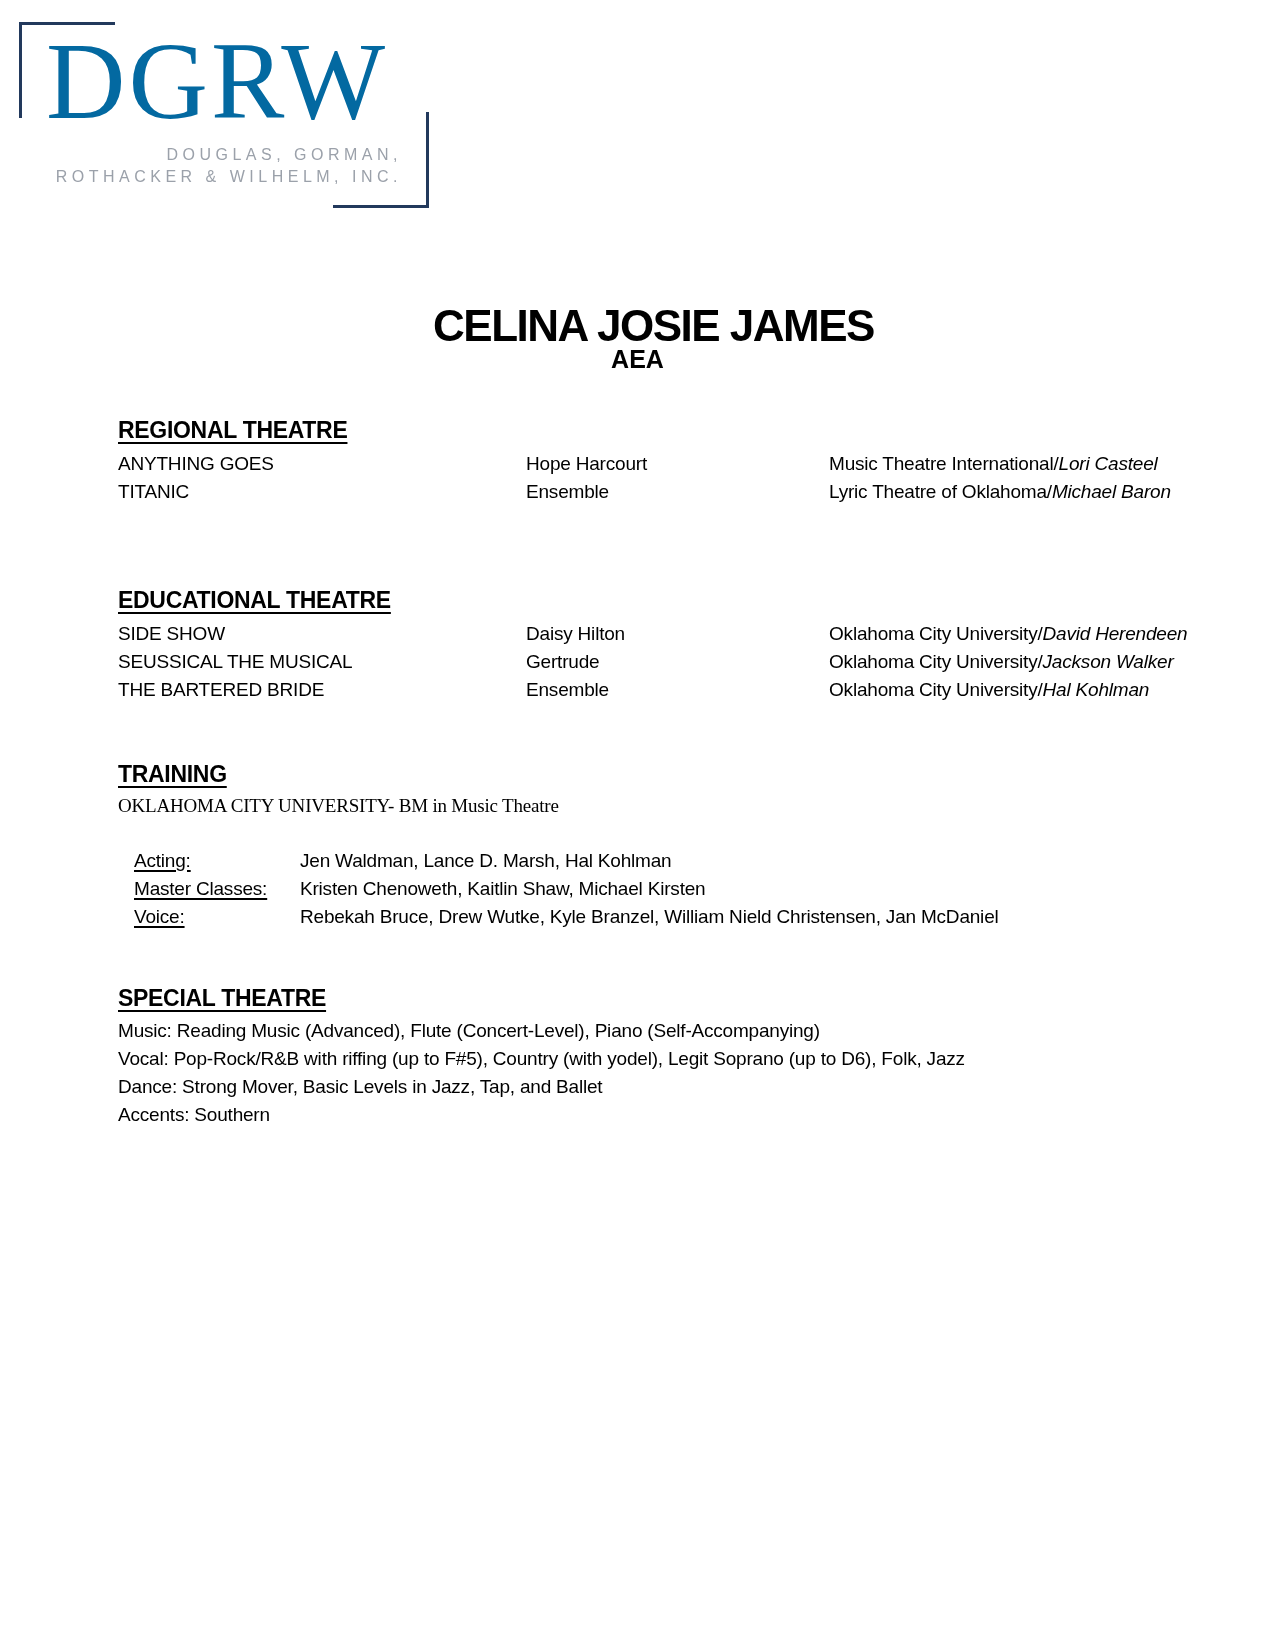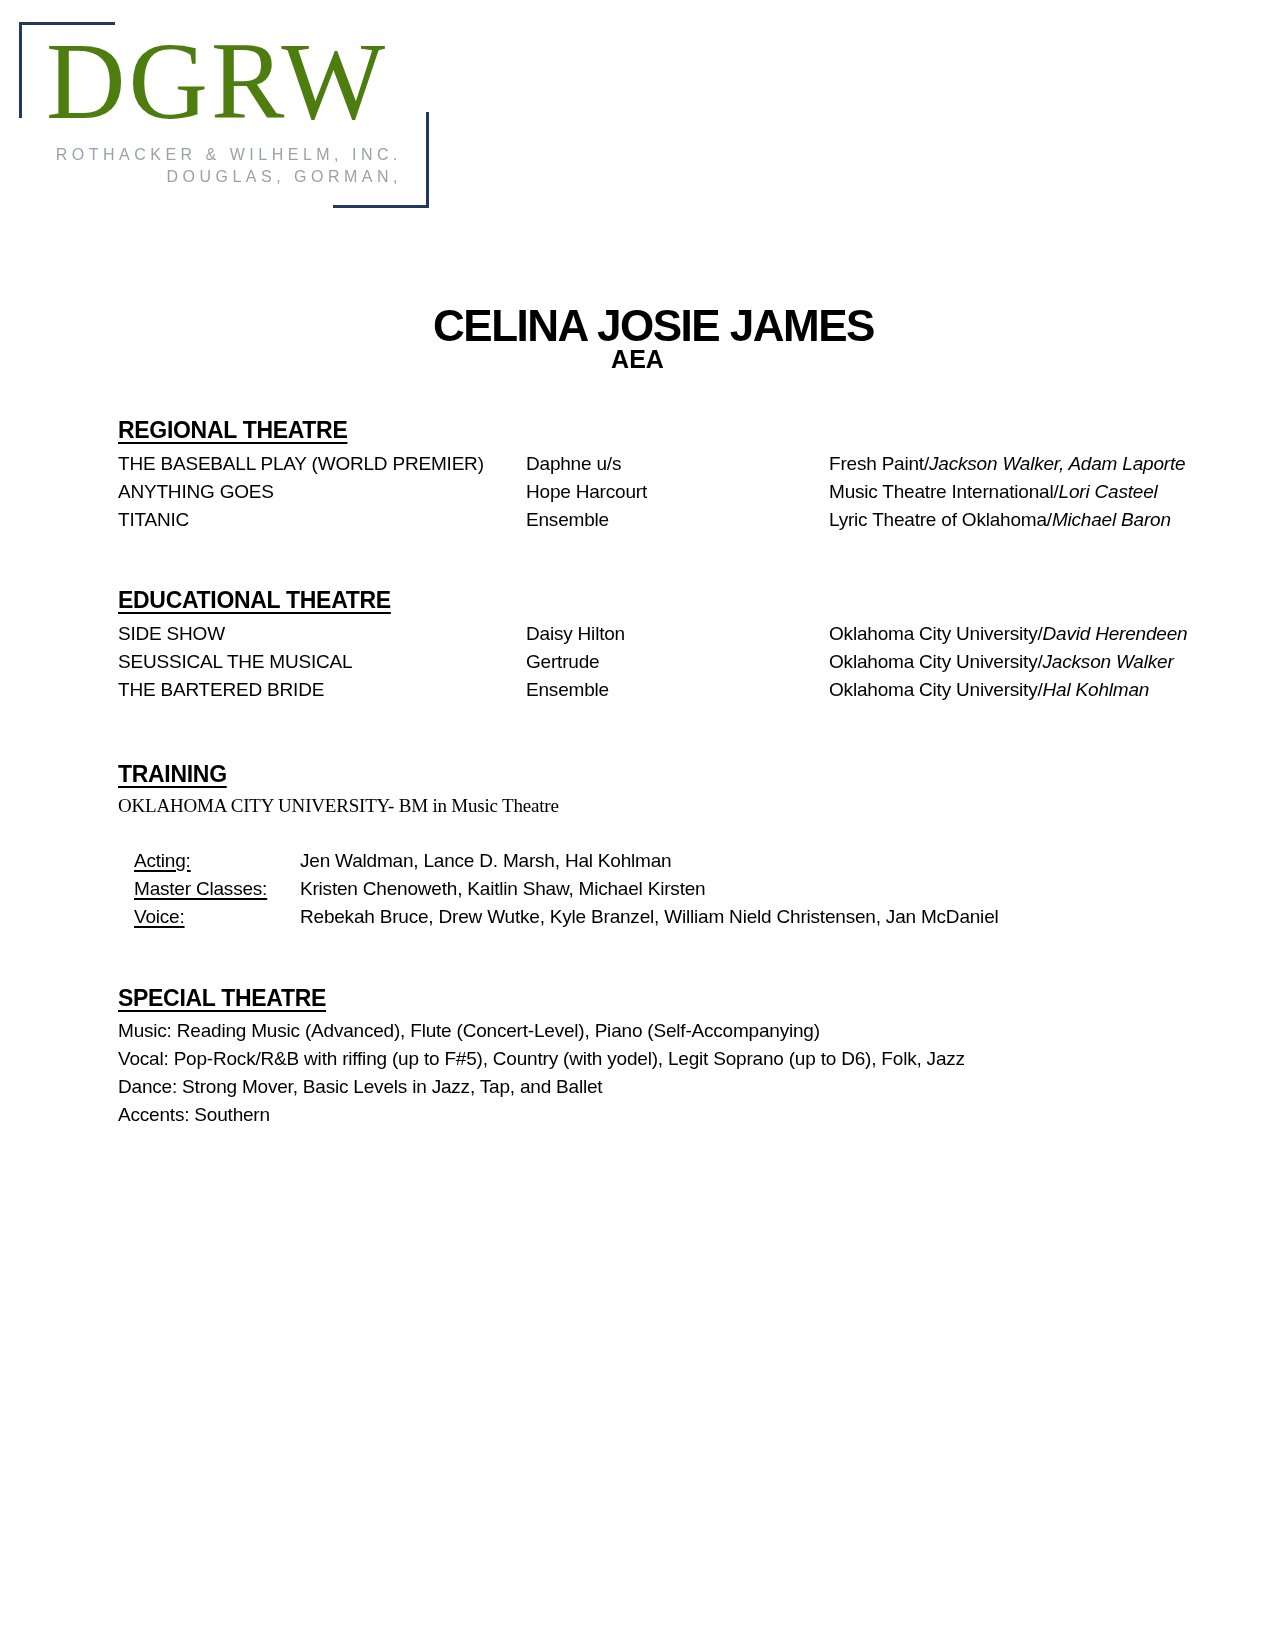--- a/index.html
+++ b/index.html
@@ -20,21 +20,21 @@
     border-top: 3px solid #22395c; border-left: 3px solid #22395c;
   }
   .bracket-br {
     position: absolute; left: 333px; top: 112px; width: 93px; height: 93px;
     border-right: 3px solid #22395c; border-bottom: 3px solid #22395c;
   }
   .monogram {
     position: absolute; left: 46px; top: 26px;
     font-family: "Liberation Serif", serif;
     font-size: 110px; line-height: 1; letter-spacing: 3px;
-    color: #4d7c0f; font-weight: 400; white-space: nowrap;
+    color: #0369a1; font-weight: 400; white-space: nowrap;
   }
   .logo-sub {
     position: absolute; left: 0; top: 144px; width: 402px;
     text-align: right; color: #9ba1aa;
     font-size: 16px; line-height: 22px; letter-spacing: 4.5px;
     white-space: nowrap;
   }
 
   
   .name {
@@ -77,35 +77,30 @@
 </head>
 <body>
 
 <div class="page">
 
   <div class="logo">
     <div class="bracket-tl"></div>
     <div class="bracket-br"></div>
     <div class="monogram">DGRW</div>
     <div class="logo-sub">
+      <div>DOUGLAS, GORMAN,</div>
       <div>ROTHACKER &amp; WILHELM, INC.</div>
-      <div>DOUGLAS, GORMAN,</div>
     </div>
   </div>
 
   <h1 class="name">CELINA JOSIE JAMES</h1>
   <div class="union">AEA</div>
 
   <div class="sec-title" style="top:417px">REGIONAL THEATRE</div>
   <div class="rows" style="top:450px">
-    <div class="crow">
-      <span class="c-show">THE BASEBALL PLAY (WORLD PREMIER)</span>
-      <span class="c-role">Daphne u/s</span>
-      <span class="c-co"><span>Fresh Paint/</span><span class="it">Jackson Walker, Adam Laporte</span></span>
-    </div>
     <div class="crow">
       <span class="c-show">ANYTHING GOES</span>
       <span class="c-role">Hope Harcourt</span>
       <span class="c-co"><span>Music Theatre International/</span><span class="it">Lori Casteel</span></span>
     </div>
     <div class="crow">
       <span class="c-show">TITANIC</span>
       <span class="c-role">Ensemble</span>
       <span class="c-co"><span>Lyric Theatre of Oklahoma/</span><span class="it">Michael Baron</span></span>
     </div>

